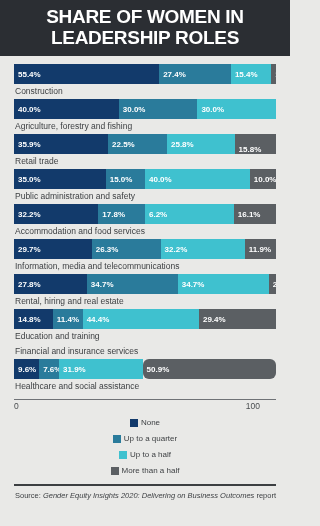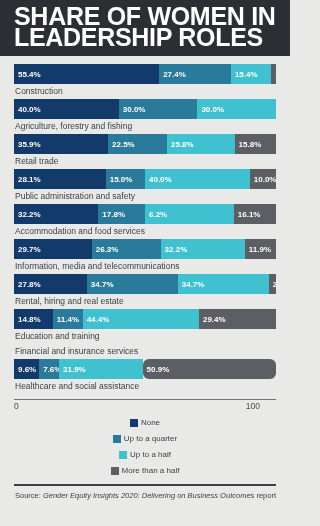--- a/index.html
+++ b/index.html
@@ -18,26 +18,27 @@
   
   #header-band {
     background: #2b2e33;
     height: 56px;
     padding: 6px 14px 0 14px;
     box-sizing: border-box;
   }
   #chart-title {
     color: #ffffff;
     font-weight: bold;
-    font-size: 25px;
+    font-size: 19px;
     line-height: 21px;
     letter-spacing: -0.3px;
     margin: 0;
     text-transform: uppercase;
     font-family: "Liberation Sans", sans-serif;
+    text-align: center;
   }
 
   
   #chart-area {
     padding: 8px 14px 0 14px;
     box-sizing: border-box;
   }
   .plot-row {
     margin-bottom: 0px;
   }
@@ -172,30 +173,30 @@
       <div class="bar">
         <div class="seg s0" style="width: 35.9%;">
           <span class="seg-label">35.9%</span>
         </div>
         <div class="seg s1" style="width: 22.5%;">
           <span class="seg-label">22.5%</span>
         </div>
         <div class="seg s2" style="width: 25.8%;">
           <span class="seg-label">25.8%</span>
         </div>
-        <div class="seg s3" style="width: 15.8%;">
+        <div class="seg s3" style="width: 15.8%; align-items: flex-end;">
           <span class="seg-label">15.8%</span>
         </div>
       </div>
       <div class="cat-label">Retail trade</div>
     </div>
     <div class="plot-row">
       <div class="bar">
         <div class="seg s0" style="width: 35%;">
-          <span class="seg-label">28.1%</span>
+          <span class="seg-label">35.0%</span>
         </div>
         <div class="seg s1" style="width: 15%;">
           <span class="seg-label">15.0%</span>
         </div>
         <div class="seg s2" style="width: 40%;">
           <span class="seg-label">40.0%</span>
         </div>
         <div class="seg s3" style="width: 10%;">
           <span class="seg-label">10.0%</span>
         </div>

